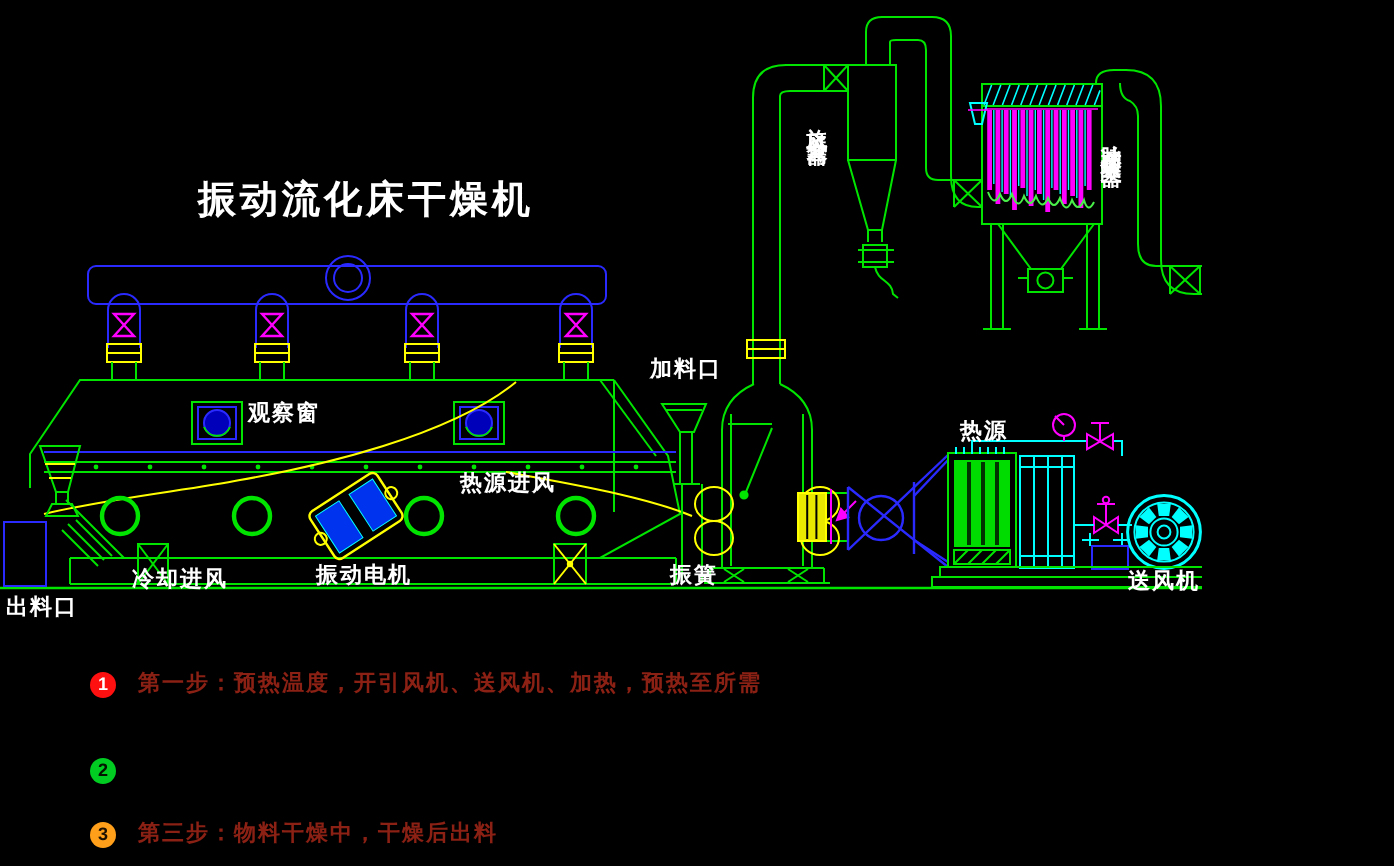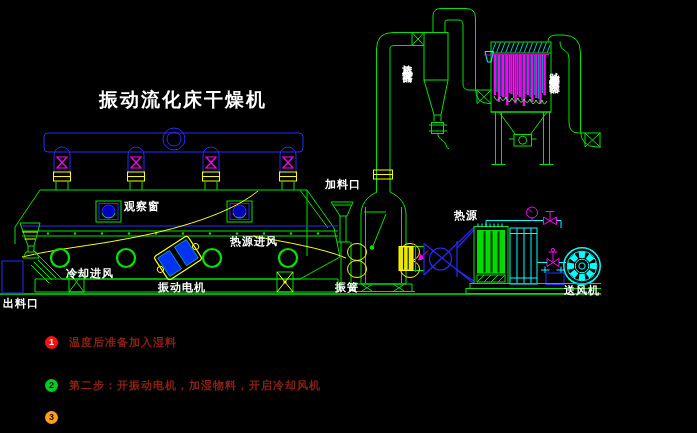--- a/index.html
+++ b/index.html
@@ -334,41 +334,41 @@
     <path d="M605,87 H623 M605,91 H623"></path>
     <path d="M602.5,18.5 L614,10 L625.5,18.5 M602.5,18.5 H625.5"></path>
     <path d="M607.5,122 L601.5,130.5 M620.5,122 L626.5,130.5 M601.5,130.5 H626.5 M604,122 L623,130.5 M623,122 L604,130.5"></path>
   </g>
 </svg>
 
   <div class="lbl title" style="left:99px;top:87px;">振动流化床干燥机</div>
 
   <div class="lbl" style="left:325px;top:177px;">加料口</div>
   <div class="lbl" style="left:124px;top:199px;">观察窗</div>
-  <div class="lbl" style="left:66px;top:266px;text-align:center;">冷却进风</div>
+  <div class="lbl" style="left:66px;top:282px;text-align:center;">冷却进风</div>
   <div class="lbl" style="left:3px;top:296px;">出料口</div>
   <div class="lbl" style="left:158px;top:280px;font-family:Liberation Serif, serif;">振动电机</div>
   <div class="lbl" style="left:230px;top:234px;">热源进风</div>
   <div class="lbl" style="left:295px;top:280px;padding-left:40px;">振簧</div>
-  <div class="lbl" style="left:454px;top:208px;">热源</div>
+  <div class="lbl" style="left:480px;top:208px;">热源</div>
   <div class="lbl" style="left:564px;top:283px;text-align:center;">送风机</div>
 
   <div class="lbl vert" style="left:402px;top:56px;">旋风分离器</div>
   <div class="lbl vert" style="left:549px;top:63px;">脉冲布袋除尘器</div>
   <div class="lbl vert" style="left:640px;top:127px;font-size:11px;">引风机</div>
 
   <div class="step" style="top:336px;">
     <span class="badge b1">1</span>
     <div class="stext">
-      <div>温度后准备加入湿料</div>
+      <div>第一步：预热温度，开引风机、送风机、加热，预热至所需</div>
     </div>
   </div>
   <div class="step" style="top:379px;">
     <span class="badge b2">2</span>
-    <div class="stext">
-      <div>第二步：开振动电机，加湿物料，开启冷却风机</div>
-    </div>
   </div>
   <div class="step" style="top:411px;">
     <span class="badge b3">3</span>
+    <div class="stext">
+      <div>第三步：物料干燥中，干燥后出料</div>
+    </div>
   </div>
 
 </div>
 
 </body></html>

